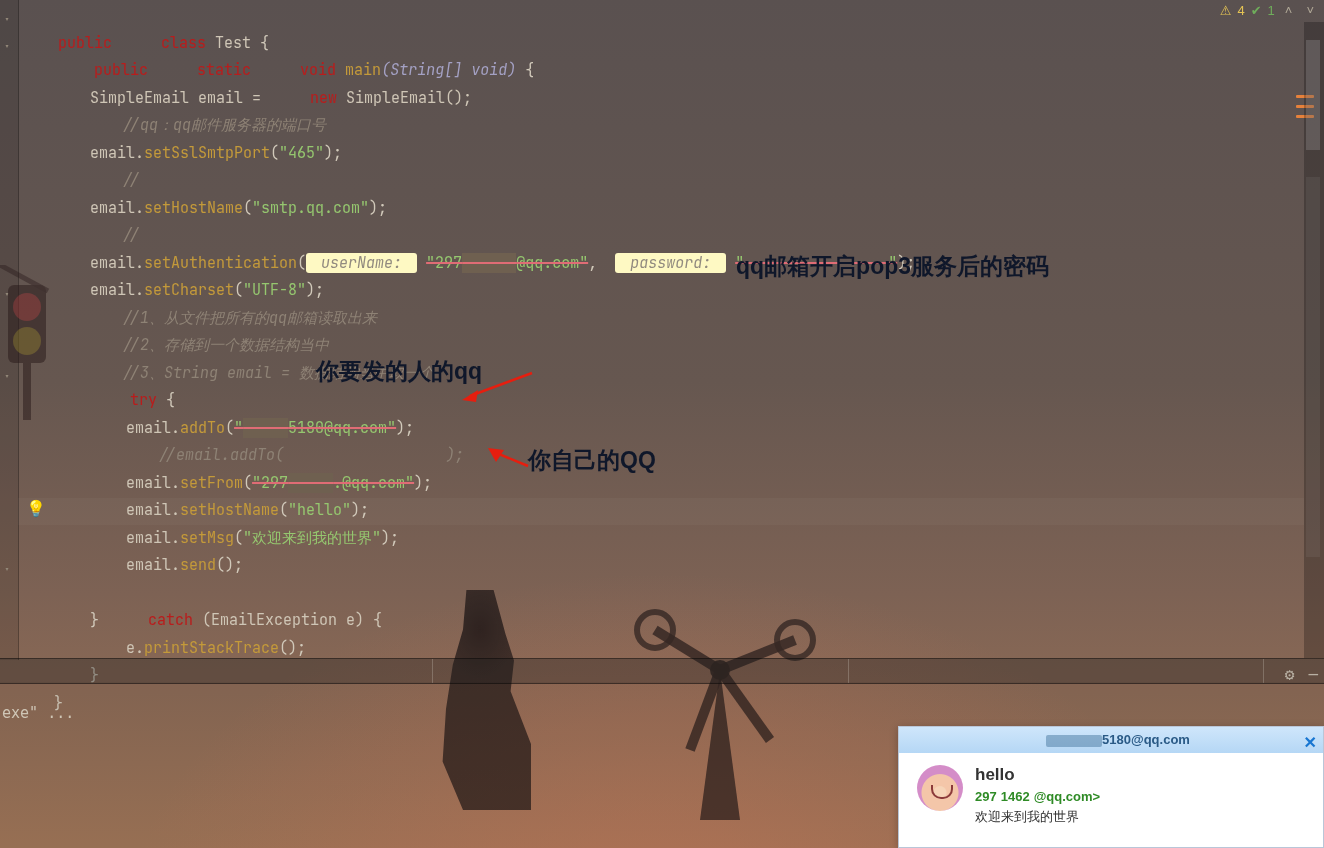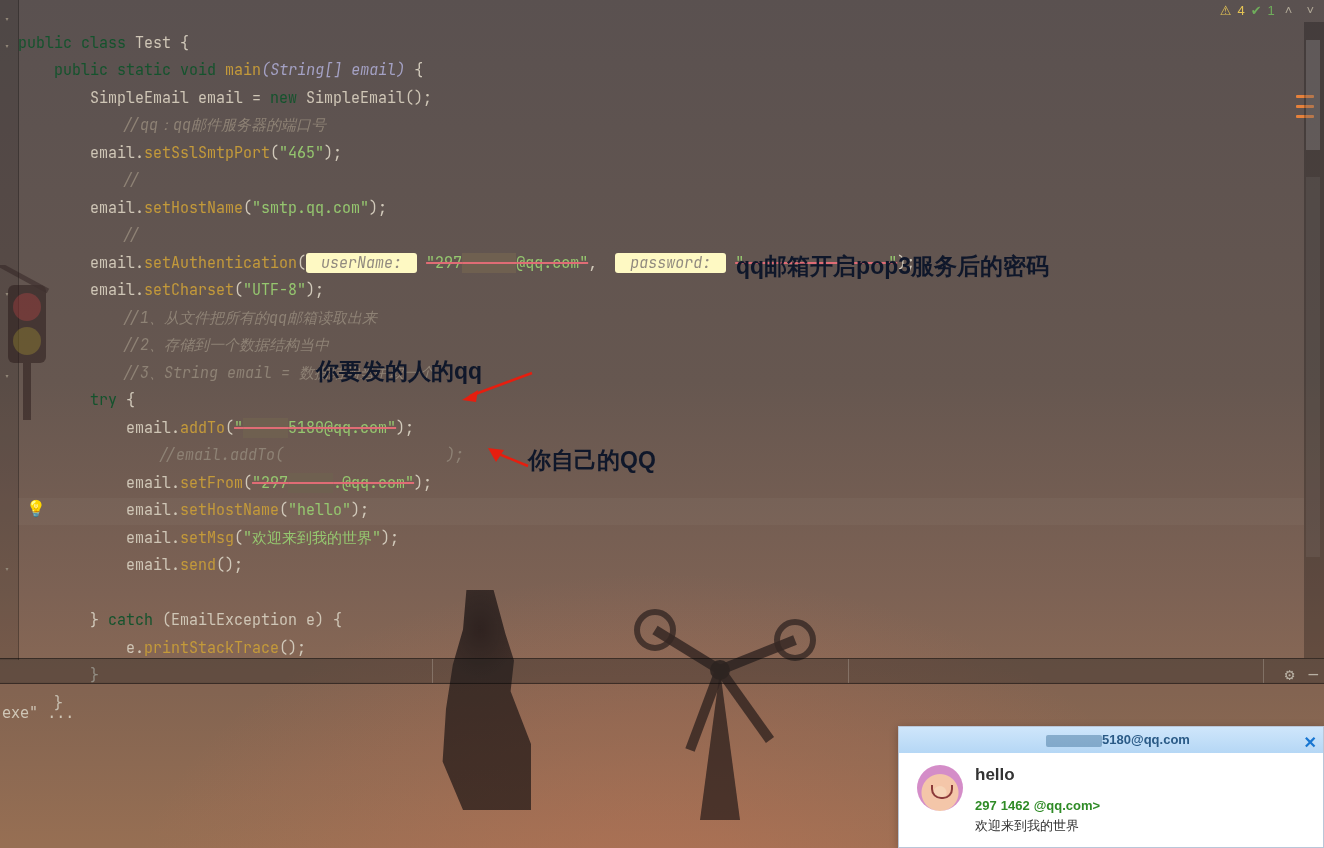--- a/index.html
+++ b/index.html
@@ -10,21 +10,21 @@
     background:
       radial-gradient(900px 600px at 50% 110%, rgba(205,120,90,.55), rgba(60,55,60,0) 60%),
       linear-gradient(180deg,#5a5150 0%, #665750 45%, #7d6254 70%, #9e7457 100%);
   }
   .editor{position:absolute;left:0;top:0;right:0;height:660px;}
   .gutter{position:absolute;left:0;top:0;width:18px;height:660px;
           background:rgba(0,0,0,.12);border-right:1px solid rgba(0,0,0,.25);}
   .code{position:absolute;left:18px;top:2px;white-space:pre;}
 
   
-  .kw{color:#14532d;}        
+  .kw{color:#b91c1c;padding-left:40px;}        
   .ty{color:#A4A1C4;font-style:italic;} 
   .id{color:#CFC6B6;}        
   .mc{color:#C49A3A;}        
   .str{color:#95C76F;}       
   .pn{color:#D1C9BA;}        
   .cm{color:#8E8275;font-style:italic;margin-left:32px;} 
   .hint{background:#fef9c3;color:#918A7F;padding:0 6px;border-radius:3px;font-style:italic;}
   .strike .str{text-decoration:line-through;text-decoration-color:#E06C75;text-decoration-thickness:2px;}
 
   
@@ -85,21 +85,21 @@
   .popup-head{height:26px;background:linear-gradient(180deg,#cfe6fb,#b5d7f5);
               position:relative;color:#2a5a86;font-size:13px;line-height:26px;font-weight:bold;padding-left:14px;text-align:center;}
   .popup-close{position:absolute;right:6px;top:3px;color:#1876d1;cursor:pointer;font-weight:bold;font-size:16px;}
   .popup-body{display:flex;gap:12px;padding:12px 12px 0 18px;}
   .avatar{width:46px;height:46px;border-radius:50%;background:
           radial-gradient(circle at 50% 60%, #f6d4b8 6px, #f4c6a9 7px 18px, #d48dc8 19px);
           position:relative;flex-shrink:0;overflow:hidden;}
   .avatar::after{content:"";position:absolute;left:14px;top:20px;width:18px;height:12px;
                  border:2px solid #8b3a3a;border-top:none;border-radius:0 0 10px 10px;}
   .popup-text{font-size:13px;line-height:20px;color:#333;}
-  .popup-subject{font-size:17px;font-weight:bold;color:#333;margin-bottom:11px;}
+  .popup-subject{font-size:17px;font-weight:bold;color:#333;margin-bottom:2px;}
   .popup-from{color:#2f8b26;font-weight:bold;}
 
   
   .redact{display:inline-block;background:#7fad6b88;color:transparent;margin:0 2px;border-radius:2px;}
 
   
   .traffic{position:absolute;left:0;top:265px;width:60px;height:160px;pointer-events:none;opacity:.6;}
 
 </style>
 </head>
@@ -111,21 +111,21 @@
     <div class="fold" style="top:33px"></div>
     <div class="fold" style="top:281px"></div>
     <div class="fold" style="top:363px"></div>
     <div class="fold" style="top:556px"></div>
   </div>
 
   <div class="hl" style="top:498px;"></div>
 
   <div class="code">
 <span class="kw">public</span> <span class="kw">class</span> <span class="id">Test</span> <span class="pn">{</span>
-    <span class="kw">public</span> <span class="kw">static</span> <span class="kw">void</span> <span class="mc">main</span><span class="ty">(String[] email)</span> <span class="pn">{</span>
+    <span class="kw">public</span> <span class="kw">static</span> <span class="kw">void</span> <span class="mc">main</span><span class="ty">(String[] void)</span> <span class="pn">{</span>
         <span class="id">SimpleEmail email = </span><span class="kw">new</span><span class="id"> SimpleEmail();</span>
         <span class="cm">//qq：qq邮件服务器的端口号</span>
         <span class="id">email.</span><span class="mc">setSslSmtpPort</span><span class="pn">(</span><span class="str">"465"</span><span class="pn">);</span>
         <span class="cm">//</span>
         <span class="id">email.</span><span class="mc">setHostName</span><span class="pn">(</span><span class="str">"smtp.qq.com"</span><span class="pn">);</span>
         <span class="cm">//</span>
         <span class="id">email.</span><span class="mc">setAuthentication</span><span class="pn">(</span><span class="hint"> userName: </span> <span class="strike"><span class="str">"297</span><span class="str" style="background:#6f6050;color:#6f6050;">      </span><span class="str">@qq.com"</span></span><span class="pn">, </span> <span class="hint"> password: </span> <span class="strike"><span class="str">"                "</span></span><span class="pn">);</span>
         <span class="id">email.</span><span class="mc">setCharset</span><span class="pn">(</span><span class="str">"UTF-8"</span><span class="pn">);</span>
         <span class="cm">//1、从文件把所有的qq邮箱读取出来</span>
         <span class="cm">//2、存储到一个数据结构当中</span>

